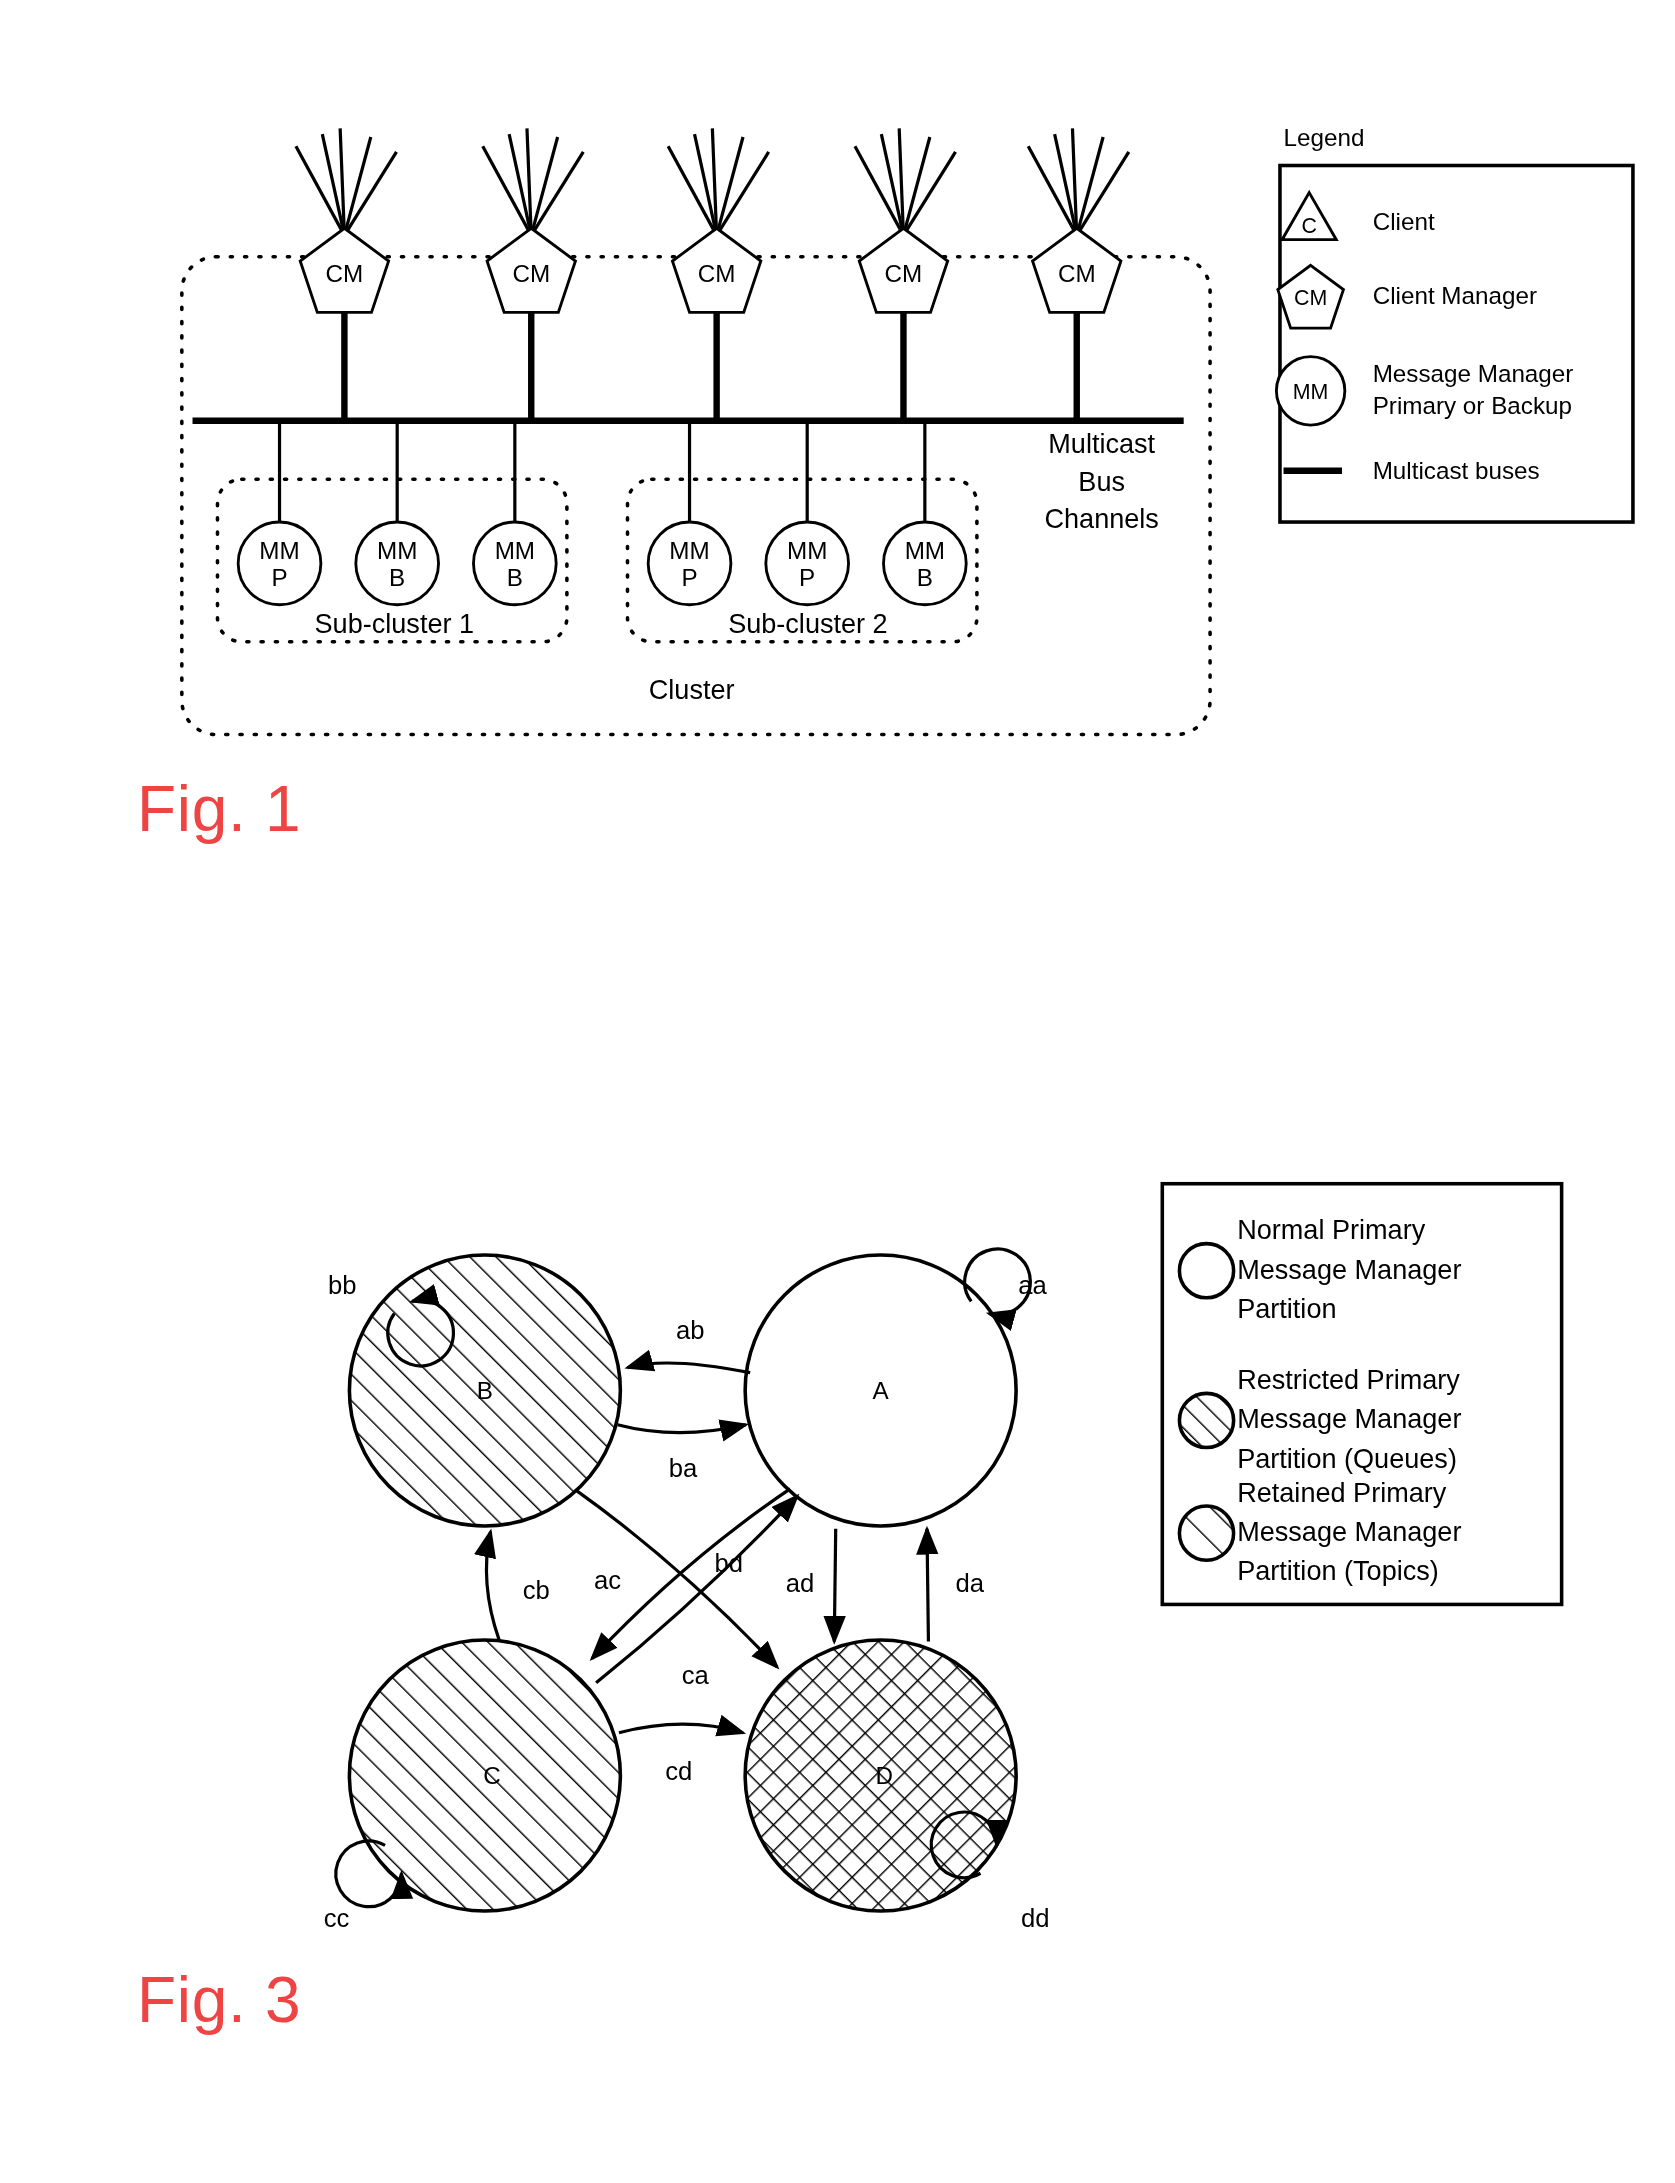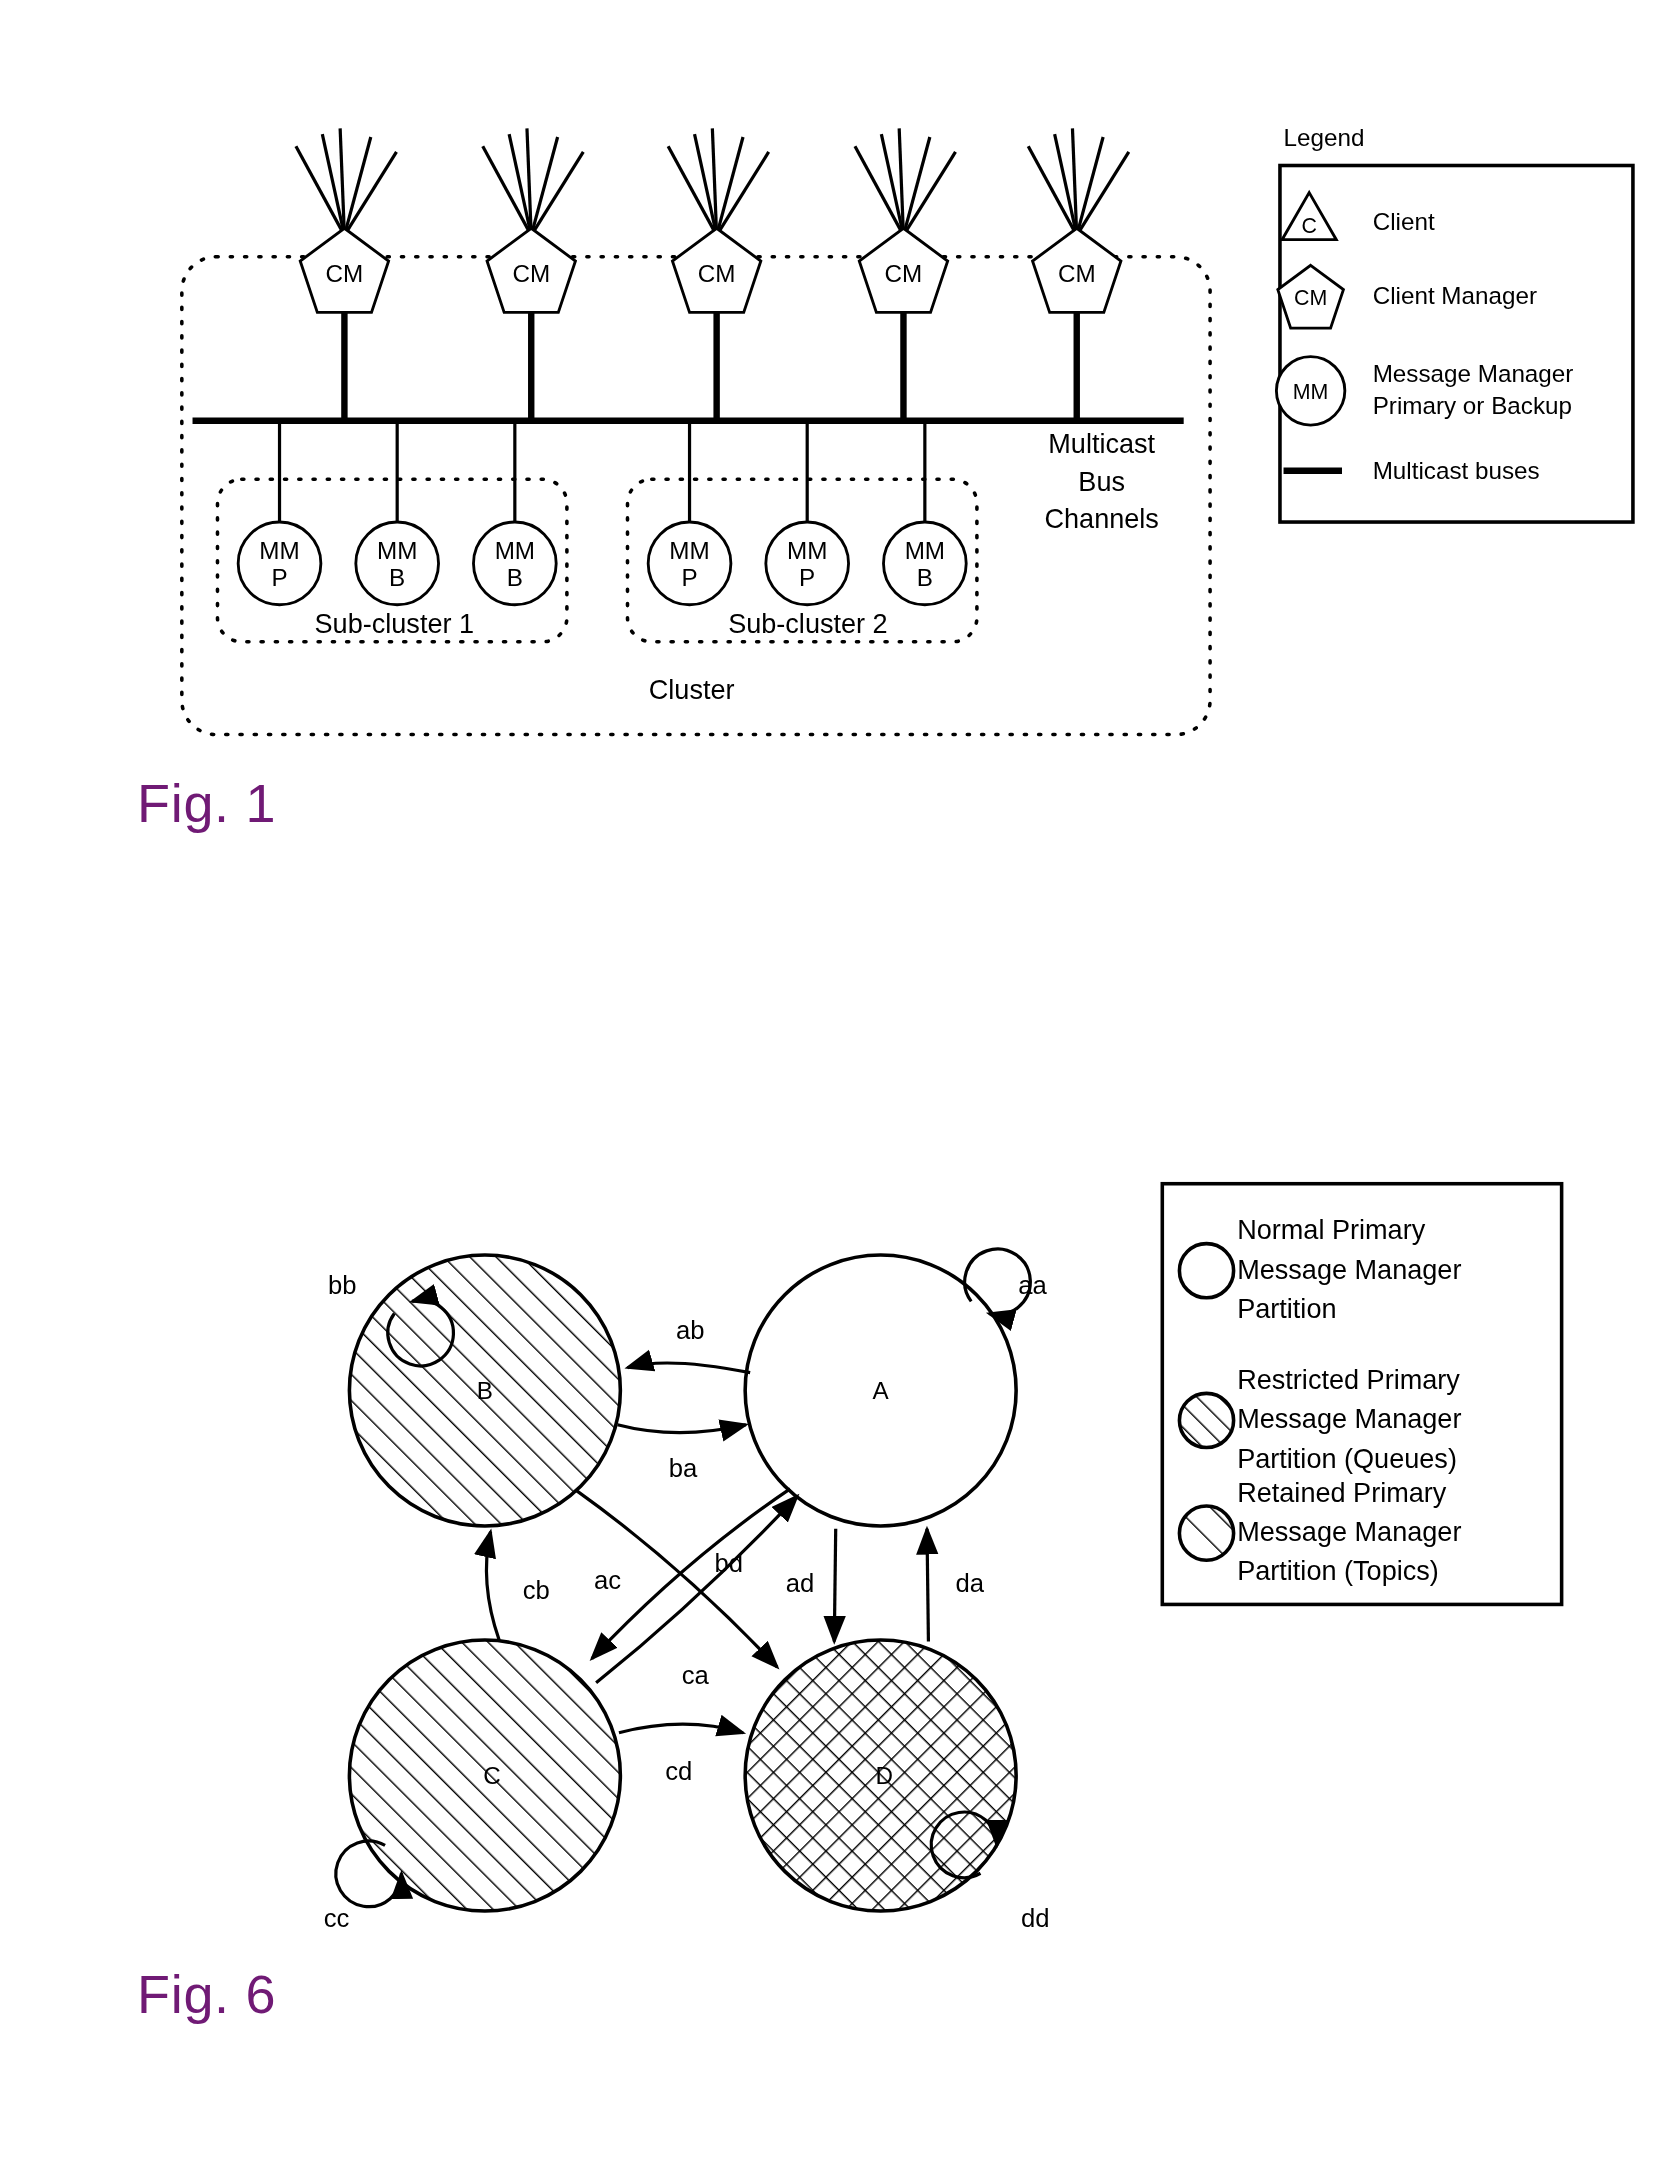--- a/index.html
+++ b/index.html
@@ -17,24 +17,24 @@
   }
   .page {
     position: absolute;
     left: 0; top: 0;
     width: 1675px;
     height: 2183px;
   }
   .fig-caption {
     position: absolute;
     font-family: "Liberation Sans", sans-serif;
-    font-size: 54px;
+    font-size: 64px;
     font-weight: 400;
     letter-spacing: 0.7px;
-    color: #701a75;
+    color: #ef4444;
   }
   #fig1-caption { left: 137px; top: 772px; }
   #fig2-caption { left: 137px; top: 1963px; }
 
   svg { display: block; }
   svg text {
     font-family: "Liberation Sans", sans-serif;
     fill: #000;
   }
   .lbl-sm   { font-size: 30px; }
@@ -347,16 +347,16 @@
 
       <g>
         <circle cx="1692" cy="530" r="38" fill="url(#hatchSparse)" stroke="#000" stroke-width="5"></circle>
         <text class="lbl-lg" x="1735" y="486">Retained Primary</text>
         <text class="lbl-lg" x="1735" y="541">Message Manager</text>
         <text class="lbl-lg" x="1735" y="596">Partition (Topics)</text>
       </g>
     </g>
   </svg>
 
-  <div class="fig-caption" id="fig2-caption">Fig. 6</div>
+  <div class="fig-caption" id="fig2-caption">Fig. 3</div>
 
 </div>
 
 
 </body></html>

